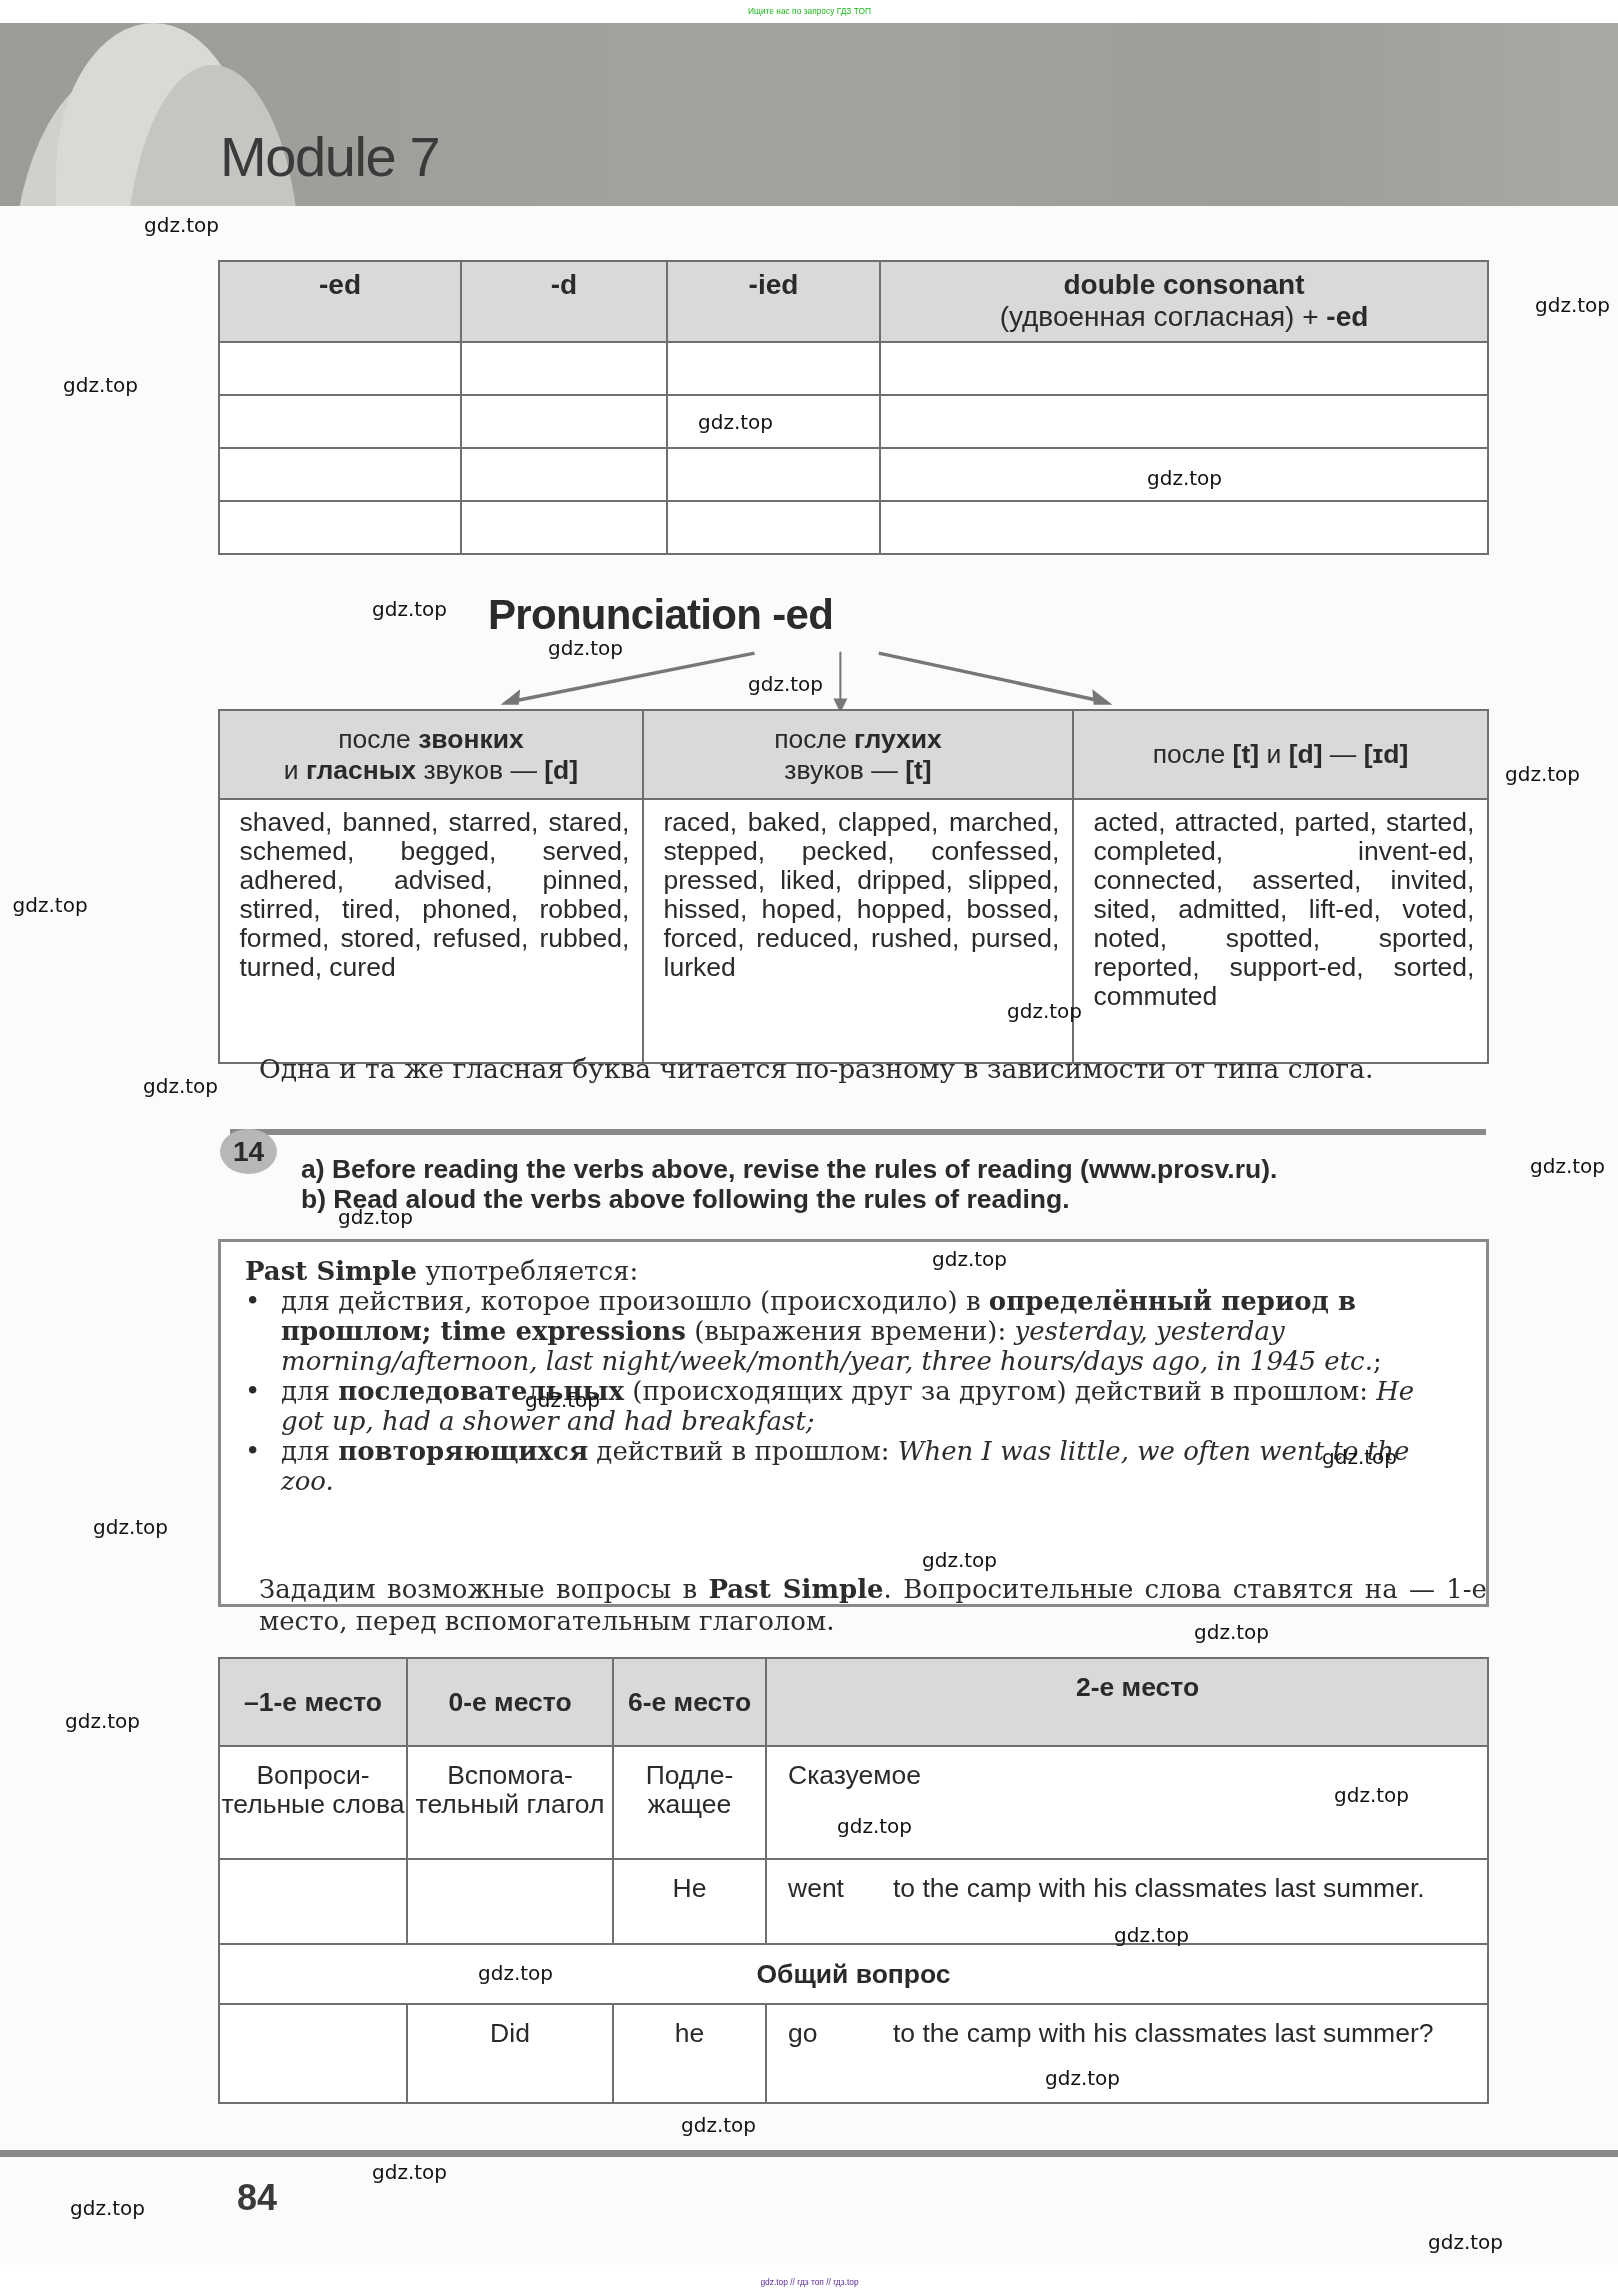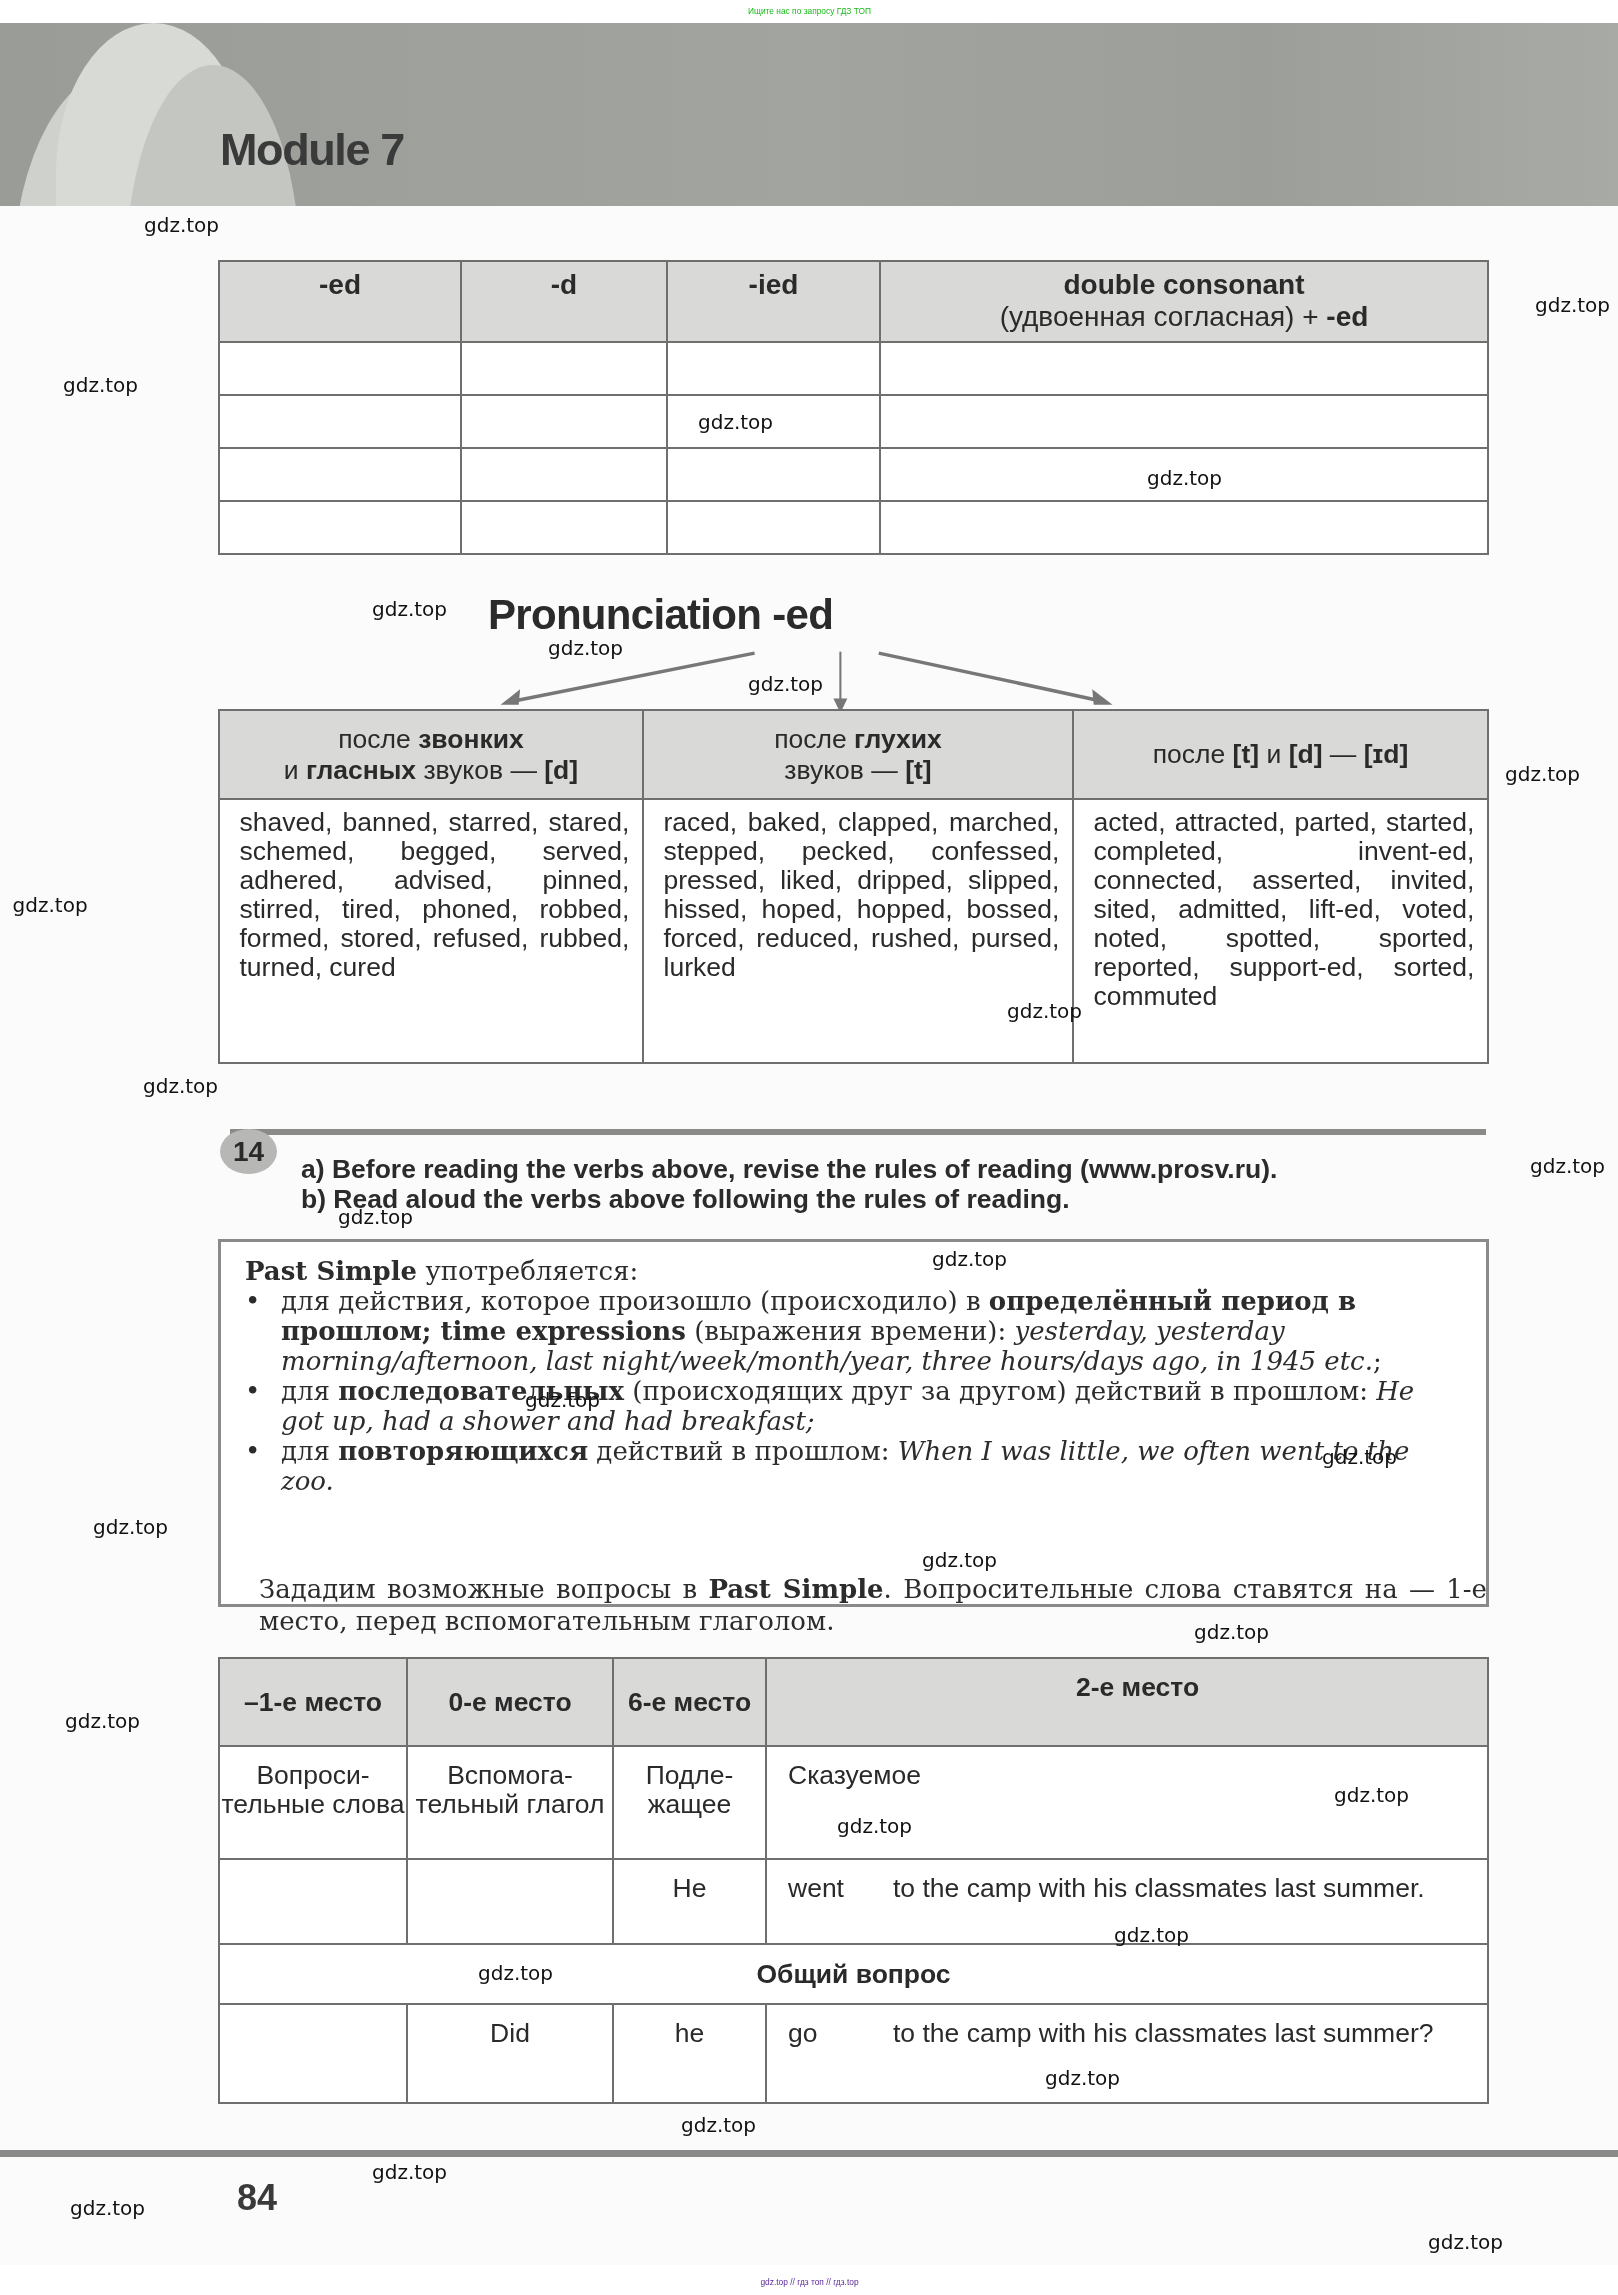--- a/index.html
+++ b/index.html
@@ -8,21 +8,21 @@
 
   .top-ad { position: absolute; top: 5.6px; left: 0; width: 1619px; text-align: center; font-size: 8.4px; color: #1bb81b; font-family: "Liberation Sans", sans-serif; }
   .bottom-ad { position: absolute; top: 2277px; left: 0; width: 1619px; text-align: center; font-size: 8.4px; color: #5b2a9a; }
 
   .page { position: absolute; top: 23px; left: 0; width: 1619px; height: 2242px; background: #fbfbfc; }
   .banner { position: absolute; top: 0; left: 0; width: 1619px; height: 183px; background: linear-gradient(90deg, #9a9c98 0%, #a2a4a0 50%, #9c9e9a 78%, #a8aaa6 100%); overflow: hidden; }
   .petal { position: absolute; border-radius: 50% 50% 0 0 / 70% 70% 0 0; }
   .petal.p1 { left: 14px; top: 42px; width: 230px; height: 293px; background: #cfd1cd; }
   .petal.p2 { left: 56px; top: 0; width: 195px; height: 335px; background: #d8dad6; border-radius: 50% 50% 0 0 / 45% 45% 0 0; }
   .petal.p3 { left: 126px; top: 42px; width: 174px; height: 293px; background: #c4c6c2; }
-  .banner-title { position: absolute; left: 220px; top: 101px; font-size: 45px; font-weight: bold; color: #3a3a3a; letter-spacing: -1.4px; font-family: "Liberation Sans", sans-serif; }
+  .banner-title { position: absolute; left: 220px; top: 101px; font-size: 56px; font-weight: normal; color: #3a3a3a; letter-spacing: -1.4px; font-family: "Liberation Sans", sans-serif; }
 
   .wm { position: absolute; font-size: 20px; color: #111; font-family: "DejaVu Sans", sans-serif; }
 
   table { border-collapse: collapse; position: absolute; }
   .shade { background: #d9dad7; }
   td, th { border: 2.1px solid #6f706d; }
 
   
   .t1 { left: 218px; top: 260px; width: 1271px; }
   .t1 th { height: 81px; font-size: 28px; font-weight: bold; text-align: center; vertical-align: top; padding-top: 7px; }
@@ -156,20 +156,21 @@
       </th>
     </tr>
     <tr>
       <td class="cA" style="height:264px;">shaved, banned, starred, stared, schemed, begged, served, adhered, advised, pinned, stirred, tired, phoned, robbed, formed, stored, refused, rubbed, turned, cured</td>
       <td class="cB">raced, baked, clapped, marched, stepped, pecked, confessed, pressed, liked, dripped, slipped, hissed, hoped, hopped, bossed, forced, reduced, rushed, pursed, lurked</td>
       <td>acted, attracted, parted, started, completed, invent-ed, connected, asserted, invited, sited, admitted, lift-ed, voted, noted, spotted, sported, reported, support-ed, sorted, commuted</td>
     </tr>
   </tbody>
     </table>
 
+  <div class="note1" style="top:1030px;">Одна и та же гласная буква читается по-разному в зависимости от типа слога.</div>
 
   <div class="ex-rule" style="top:1106px;"></div>
   <div class="ex-badge" style="top:1106px;">14</div>
   <div class="ex-line" style="top:1131px;">a) Before reading the verbs above, revise the rules of reading (www.prosv.ru).</div>
   <div class="ex-line" style="top:1161px;">b) Read aloud the verbs above following the rules of reading.</div>
 
   <div class="box" style="top:1216px;">
     <div class="head" style="margin-left:-36px;"><b>Past Simple</b><span> употребляется:</span></div>
     <div class="bul">
       <span>для действия, которое произошло (происходило) в </span><b>определённый период в прошлом; time expressions</b><span> (выражения времени): </span><i>yesterday, yesterday morning/afternoon, last night/week/month/year, three hours/days ago, in 1945 etc.</i><span>;</span>

